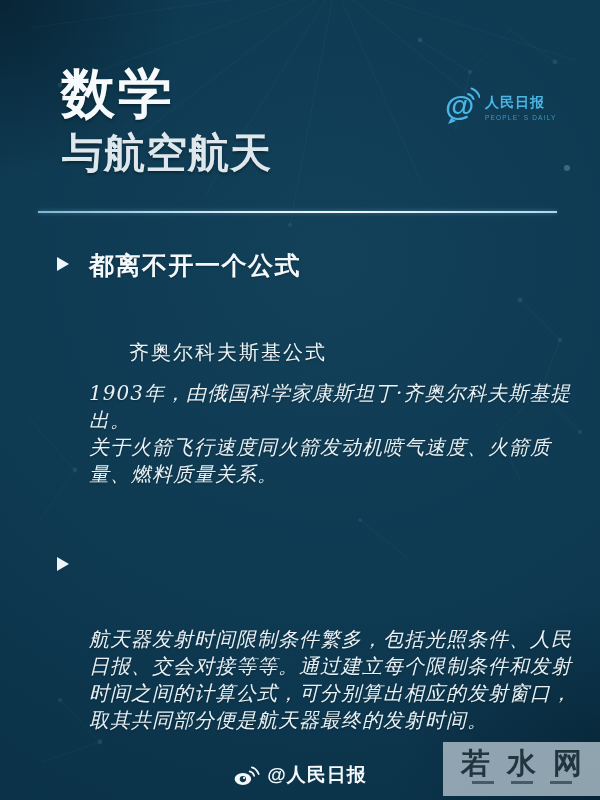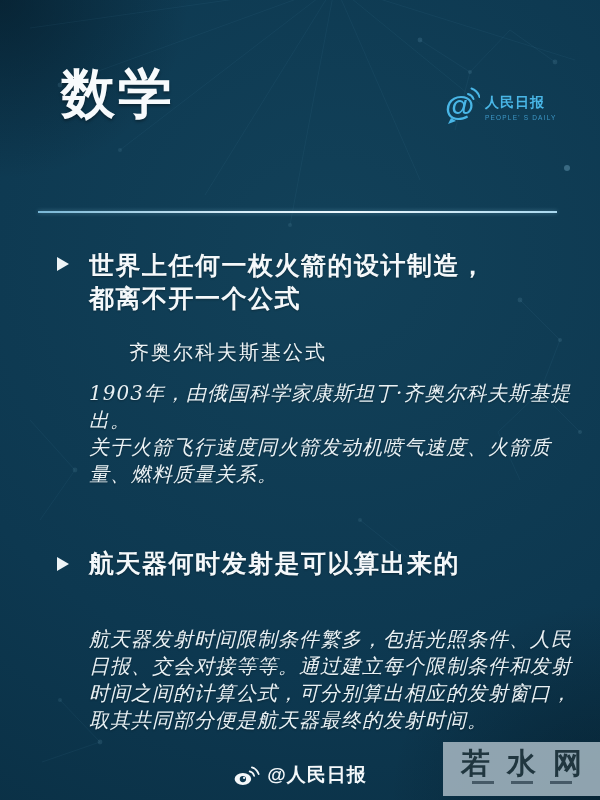--- a/index.html
+++ b/index.html
@@ -126,51 +126,48 @@
       <circle cx="580" cy="432" r="2" fill-opacity="0.12"></circle>
       <circle cx="75" cy="470" r="2.4" fill-opacity="0.10"></circle>
       <circle cx="100" cy="742" r="2.4" fill-opacity="0.12"></circle>
       <circle cx="60" cy="700" r="2" fill-opacity="0.10"></circle>
       <circle cx="360" cy="520" r="2" fill-opacity="0.10"></circle>
       <circle cx="290" cy="225" r="2" fill-opacity="0.10"></circle>
     </g>
   </svg>
 
   <div class="title-main">数学</div>
+  <div class="title-sub">与航空航天</div>
 
   <div class="logo">
     <svg width="36" height="42" viewBox="0 0 36 42">
       <text x="1" y="32" font-size="30" font-weight="bold" fill="#49b6e6" font-family="Liberation Sans, sans-serif">@</text>
       <path d="M24 10 q4 1 5.5 5" stroke="#49b6e6" stroke-width="2" fill="none" stroke-linecap="round"></path>
       <path d="M27.5 4.5 q6 2 8 8.5" stroke="#49b6e6" stroke-width="2" fill="none" stroke-linecap="round"></path>
       <path d="M7 34 l-3 6 l8 -3" fill="#49b6e6"></path>
     </svg>
     <div class="logo-text">
       <div class="logo-name">人民日报</div>
       <div class="logo-sub">PEOPLE' S DAILY</div>
     </div>
   </div>
 
   <div class="divider"></div>
 
   <span class="arrow arrow-1"></span>
   <div class="sec-heading sec1-heading">
-    <div>世界上任何一枚火箭的设计制造，</div>
     <div>都离不开一个公式</div>
   </div>
   <div class="sec-subheading serif">齐奥尔科夫斯基公式</div>
   <div class="sec-para sec1-para serif">
     <p>1903年，由俄国科学家康斯坦丁·齐奥尔科夫斯基提出。</p>
     <p>关于火箭飞行速度同火箭发动机喷气速度、火箭质量、燃料质量关系。</p>
   </div>
 
   <span class="arrow arrow-2"></span>
-  <div class="sec-heading sec2-heading">
-    <div>航天器何时发射是可以算出来的</div>
-  </div>
   <div class="sec-para sec2-para serif">
     <p>航天器发射时间限制条件繁多，包括光照条件、人民日报、交会对接等等。通过建立每个限制条件和发射时间之间的计算公式，可分别算出相应的发射窗口，取其共同部分便是航天器最终的发射时间。</p>
   </div>
 
   <div class="footer">
     <svg class="weibo-icon" width="27" height="24" viewBox="0 0 30 24">
       <ellipse cx="11" cy="16.5" rx="9.2" ry="6.6" fill="#f4f8fa"></ellipse>
       <circle cx="11" cy="16.5" r="3.5" fill="#0d3850"></circle>
       <circle cx="12.3" cy="15.2" r="1.2" fill="#f4f8fa"></circle>
       <path d="M18.5 8 a7 7 0 0 1 5 5" stroke="#f4f8fa" stroke-width="1.9" fill="none" stroke-linecap="round"></path>

